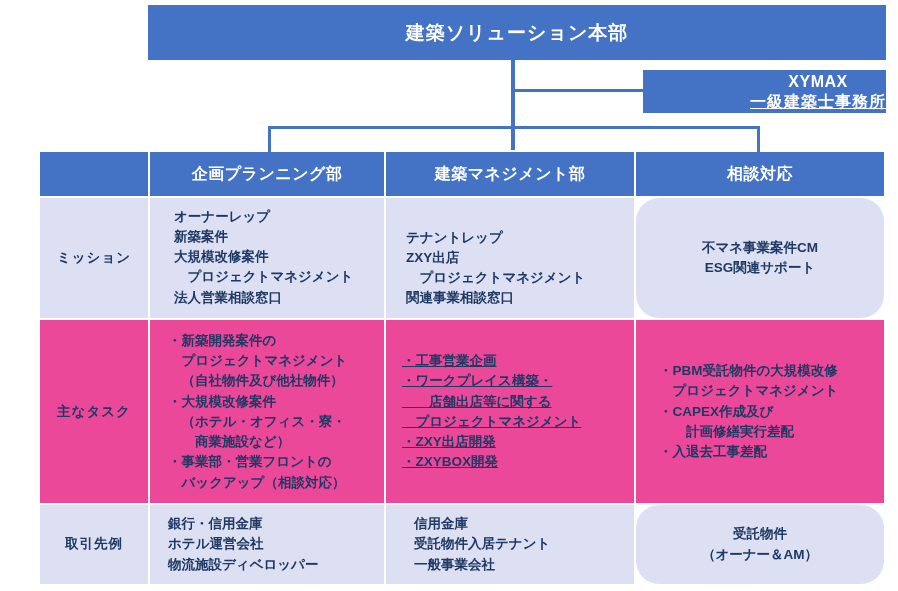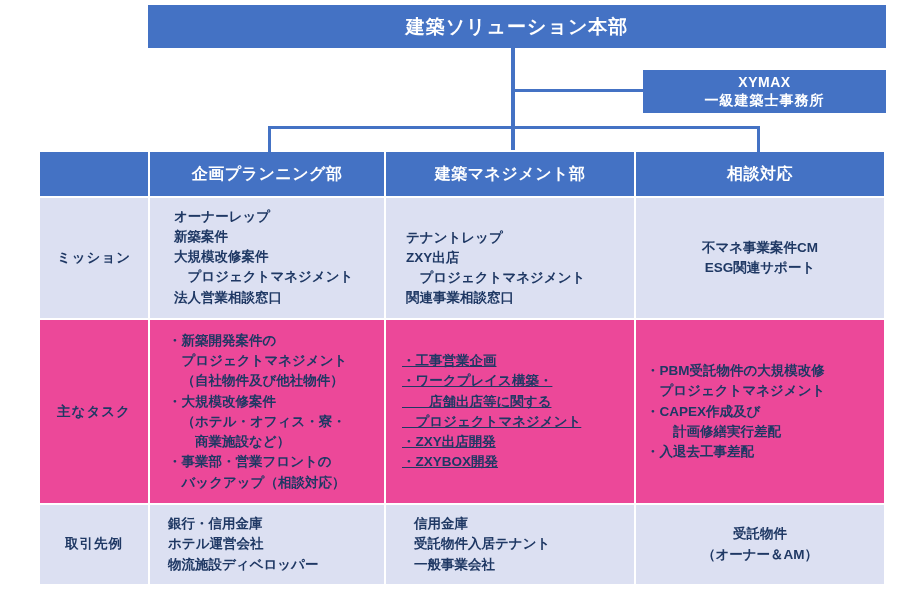--- a/index.html
+++ b/index.html
@@ -18,23 +18,23 @@
     background:#4472C4;
     color:#ffffff;
     display:flex;
     align-items:center;
     justify-content:center;
     text-align:center;
     font-weight:bold;
     line-height:1.25;
     box-sizing:border-box;
   }
-  #hq-box{left:148px;top:5px;width:738px;height:43px;font-size:19px;letter-spacing:1px;}
-  #xymax-box{left:643px;top:70px;width:243px;height:43px;font-size:14px;letter-spacing:0.5px;}
-  #xymax-box .l2{letter-spacing:1px;}
+  #hq-box{left:148px;top:5px;width:738px;height:55px;font-size:19px;letter-spacing:1px;}
+  #xymax-box{left:643px;top:70px;width:243px;height:43px;font-size:16px;letter-spacing:0.5px;justify-content:flex-end;}
+  #xymax-box .l2{letter-spacing:1px;text-decoration:underline;}
 
   
   .line{position:absolute;background:#4472C4;}
   #conn-v-main{left:511px;top:48px;width:4px;height:102px;}
   #conn-h-xymax{left:511px;top:89px;width:134px;height:3px;}
   #conn-h-dist{left:268px;top:126px;width:492px;height:3px;}
   #conn-v-col1{left:268px;top:126px;width:3px;height:26px;}
   #conn-v-col3{left:757px;top:126px;width:3px;height:26px;}
 
   
@@ -69,28 +69,28 @@
   #org-table tr.band-light td{background:#DCE0F2;}
   #org-table tr.band-dark  td{background:#ec4899;}
 
   td.rowlabel{
     text-align:center;
     font-size:14px;
     letter-spacing:1px;
     padding:8px 2px;
   }
   td.cell{text-align:left;}
-  td.cell.center{text-align:center;}
+  td.cell.center{text-align:center;border-radius:23px;}
   .cell-lines{display:inline-block;text-align:left;white-space:pre;}
   .cell.center .cell-lines{text-align:center;}
   #r1-a .cell-lines{margin-left:14px;font-family:Liberation Mono, monospace;}
   #r1-b .cell-lines{margin-left:10px;margin-top:20px;}
   #r2-a .cell-lines{margin-left:8px;}
   #r2-b .cell-lines{margin-left:6px;text-decoration:underline;}
-  #r2-c .cell-lines{margin-left:0;}
+  #r2-c .cell-lines{margin-left:13px;}
   #r3-a .cell-lines{margin-left:8px;}
   #r3-b .cell-lines{margin-left:18px;}
 </style>
 </head>
 <body>
 
 <div id="stage">
 
   <div class="box" id="hq-box">
     <span>建築ソリューション本部</span>

